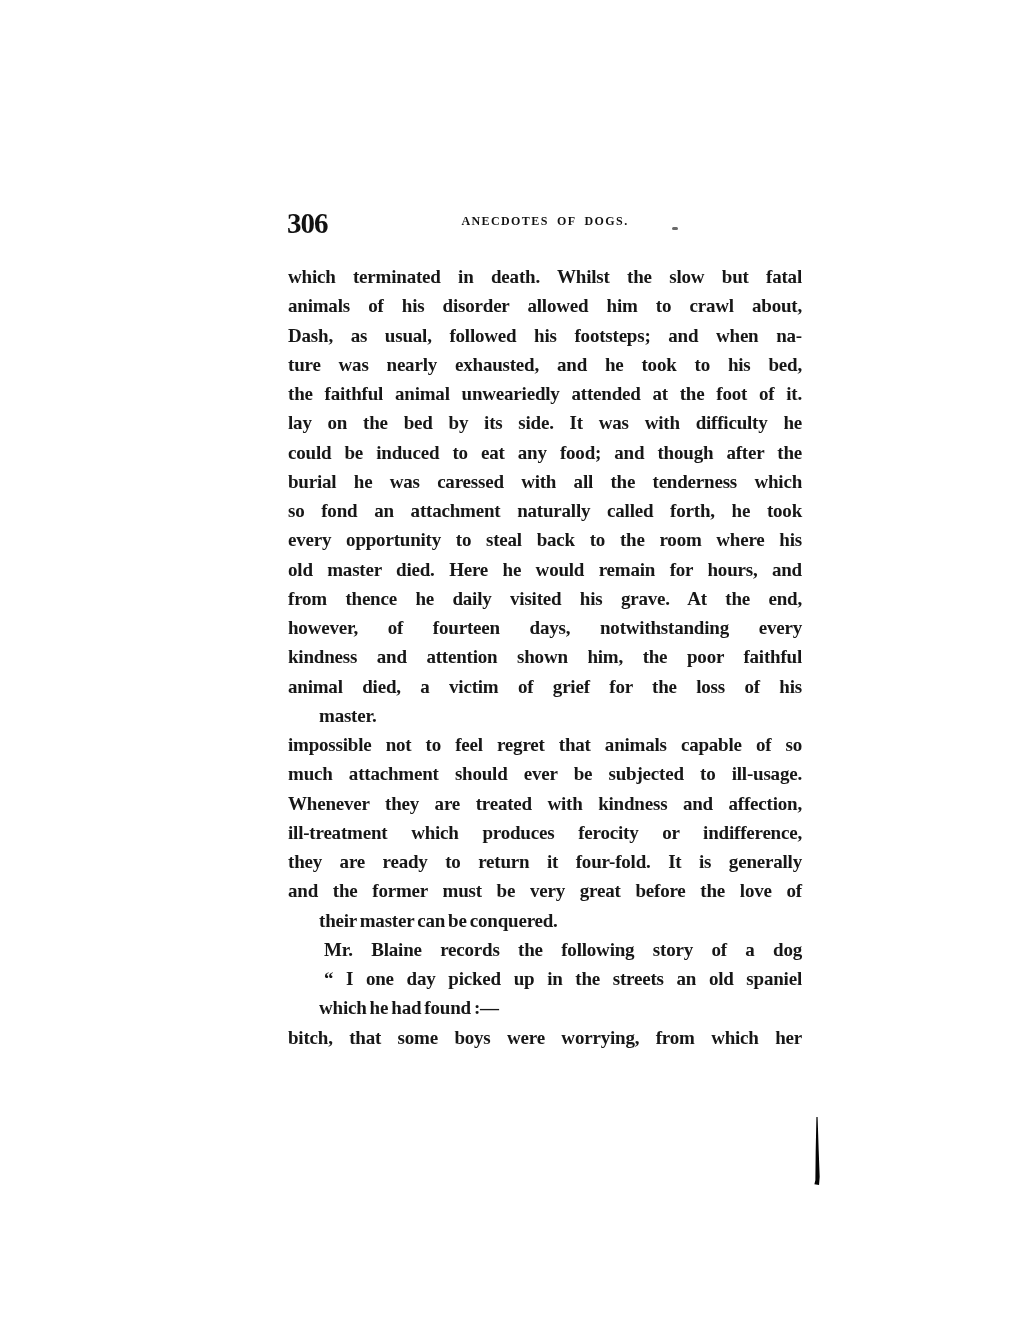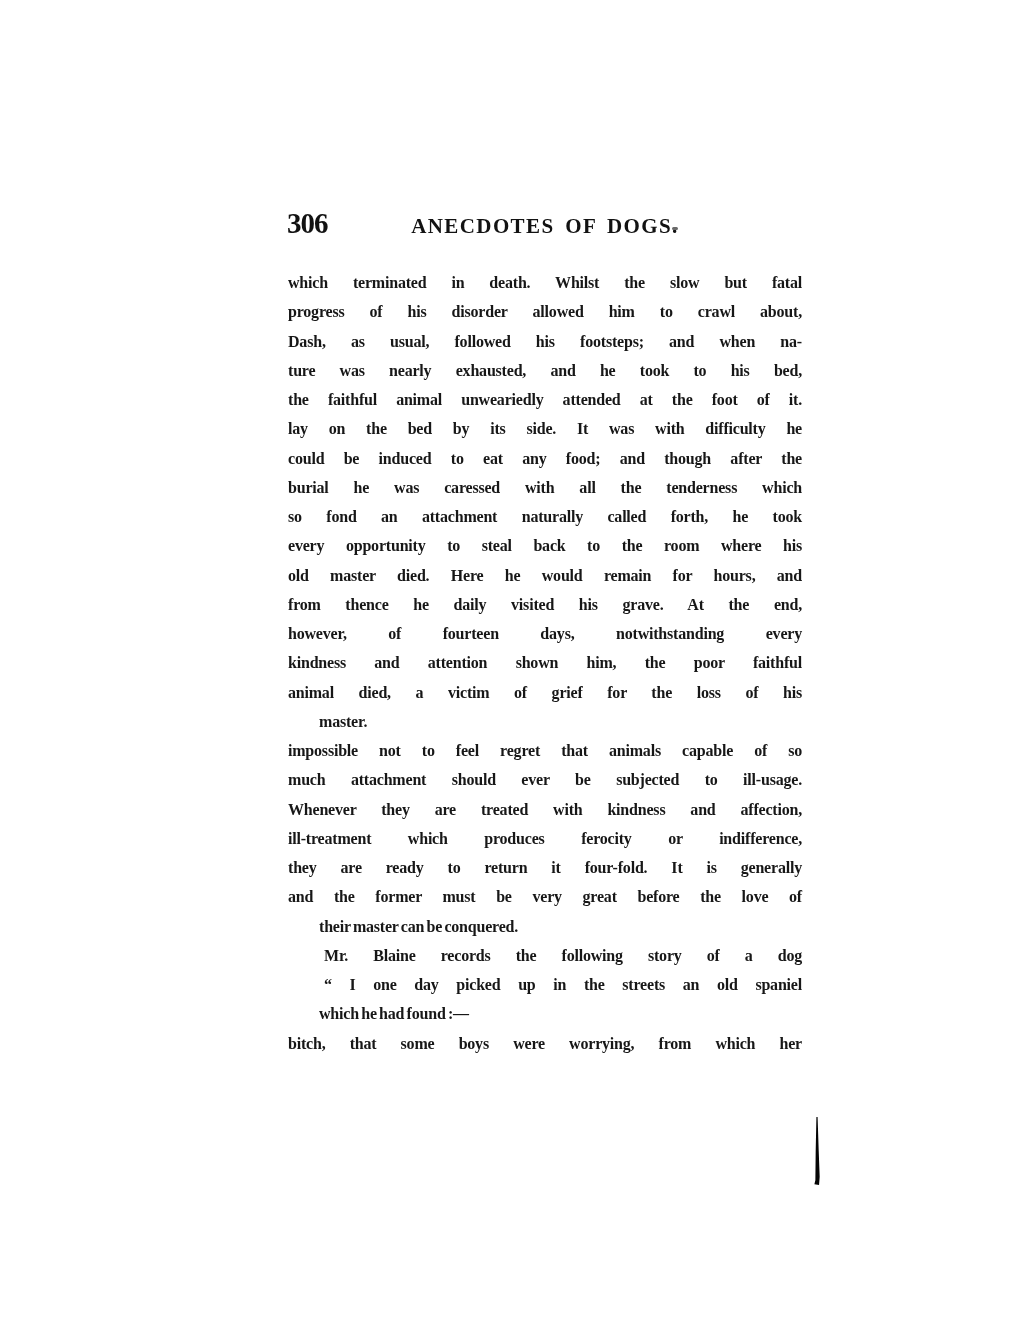--- a/index.html
+++ b/index.html
@@ -24,41 +24,41 @@
     font-weight: bold;
     letter-spacing: -1px;
     color: #121212;
   }
   .head-title {
     position: absolute;
     left: 288px;
     top: 214px;
     width: 514px;
     text-align: center;
-    font-size: 21px;
+    font-size: 12px;
     font-weight: bold;
     letter-spacing: 1.4px;
     word-spacing: 4px;
     color: #121212;
   }
   .stray-dot {
     position: absolute;
     left: 672px;
     top: 227px;
     width: 6px;
     height: 3px;
     background: #6a6a6a;
     border-radius: 2px;
   }
   .text-block {
     position: absolute;
     left: 288px;
-    top: 268px;
+    top: 262px;
     width: 514px;
-    font-size: 16px;
+    font-size: 19px;
     font-weight: bold;
     line-height: 29.25px;
     letter-spacing: -0.2px;
     word-spacing: -1.5px;
     color: #171717;
   }
   .line {
     text-align: justify;
     text-align-last: justify;
   }
@@ -81,21 +81,21 @@
 </style>
 </head>
 <body>
 
 <div class="page">
   <span class="page-num">306</span>
   <div class="head-title">ANECDOTES OF DOGS.</div>
   <span class="stray-dot"></span>
   <div class="text-block">
       <div class="line">which terminated in death.  Whilst the slow but fatal</div>
-      <div class="line">progress of his disorder allowed him to crawl about,</div>
+      <div class="line">animals of his disorder allowed him to crawl about,</div>
       <div class="line">Dash, as usual, followed his footsteps; and when na-</div>
       <div class="line">ture was nearly exhausted, and he took to his bed,</div>
       <div class="line">the faithful animal unweariedly attended at the foot of it.</div>
       <div class="line">lay on the bed by its side.  It was with difficulty he</div>
       <div class="line">could be induced to eat any food; and though after the</div>
       <div class="line">burial he was caressed with all the tenderness which</div>
       <div class="line">so fond an attachment naturally called forth, he took</div>
       <div class="line">every opportunity to steal back to the room where his</div>
       <div class="line">old master died.  Here he would remain for hours, and</div>
       <div class="line">from thence he daily visited his grave.  At the end,</div>

